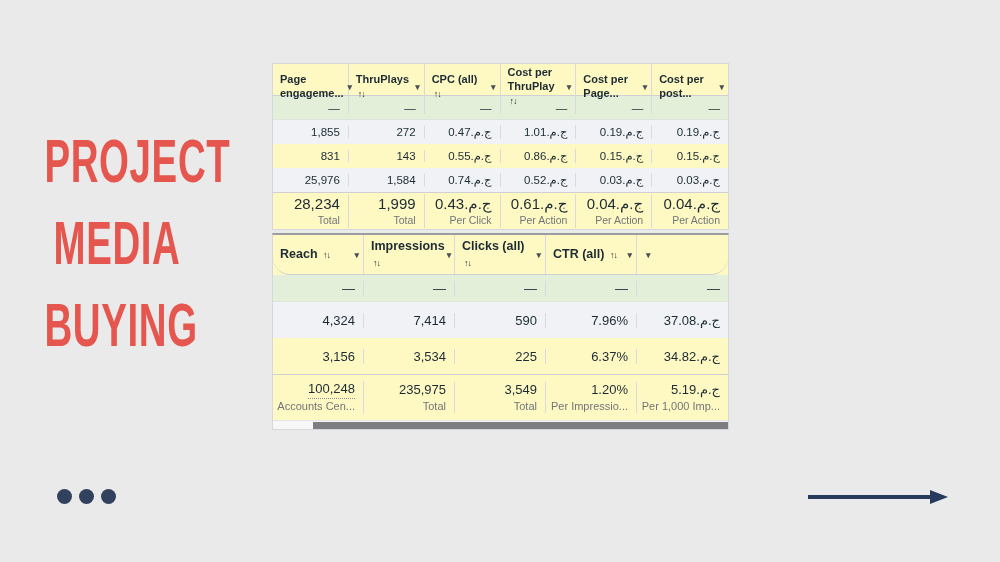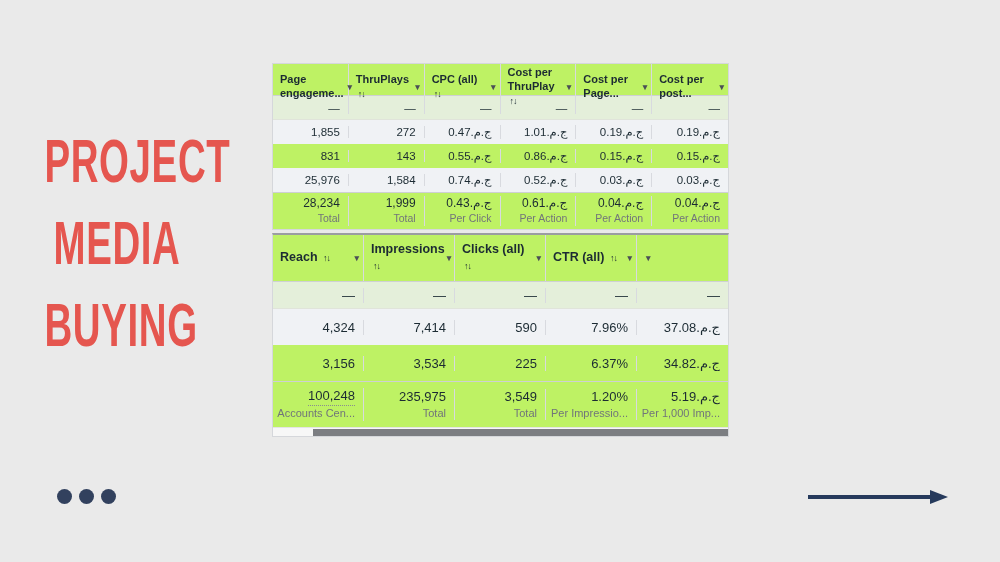--- a/index.html
+++ b/index.html
@@ -21,42 +21,42 @@
     line-height:82px;
     letter-spacing:1px;
     transform:scaleX(0.62);
     transform-origin:center top;
     white-space:nowrap;
   }
 
   
   .card {
     position:absolute;
-    background:#bef264;
+    background:#fef9c3;
     border:1px solid #d5d7db;
     color:#1c2b33;
   }
   .top-card    { left:272px; top:63px;  width:457px; }
   .bottom-card { left:272px; top:233px; width:457px; border-top:2px solid #9b9da1; }
 
   .t1-grid { display:grid; grid-template-columns:repeat(6,1fr); }
   .t2-grid { display:grid; grid-template-columns:repeat(5,1fr); }
 
   .th, .td { border-right:1px solid #d8dadf; min-width:0; }
   .th:last-child, .td:last-child { border-right:none; }
 
   .thead { border-bottom:1px solid #ced0d4; }
   .th {
     display:flex; align-items:center;
     padding:2px 4px 2px 7px;
     font-weight:700;
     cursor:pointer;
   }
   .top-card .thead  { height:32px; font-size:11px; }
-  .bottom-card .thead{ height:47px; font-size:12.5px; }
+  .bottom-card .thead{ height:40px; font-size:12.5px;border-radius:17px; }
   .th-text { flex:1; line-height:1.25; }
   .sort { font-size:9px; letter-spacing:-1px; margin-left:2px; white-space:nowrap; }
   .caret { font-size:9px; color:#4b4f56; margin-left:2px; flex:none; }
 
   .row { align-items:center; }
   .td {
     display:flex; align-items:center; justify-content:flex-end;
     padding-right:8px;
     overflow:hidden; white-space:nowrap;
   }
@@ -64,21 +64,21 @@
   .bottom-card .row { height:36px; font-size:13px;   }
   .summary { background:#e4efda; border-bottom:1px solid #e0e4da; }
   .top-card .summary    { height:24px; }
   .bottom-card .summary { height:27px; }
   .alt { background:#f0f2f5; }
 
   .totals { border-top:1px solid #ced0d4; }
   .top-card .totals    { height:37px; }
   .bottom-card .totals { height:46px; }
   .totals .td { flex-direction:column; align-items:flex-end; justify-content:center; line-height:1.3; }
-  .top-card .totals .v    { font-size:12px; }
+  .top-card .totals .v    { font-size:15px; }
   .bottom-card .totals .v { font-size:13px; }
   .tl { color:#71757a; }
   .top-card .tl    { font-size:10.5px; }
   .bottom-card .tl { font-size:11px; }
   .dotted { border-bottom:1px dotted #8a8d91; }
 
   
   .hscroll { position:relative; height:9px; background:#f7f7f7; border-top:1px solid #e4e4e4; }
   .hscroll-thumb { position:absolute; left:40px; right:0; top:1px; height:7px; background:#7c7e82; }
 

